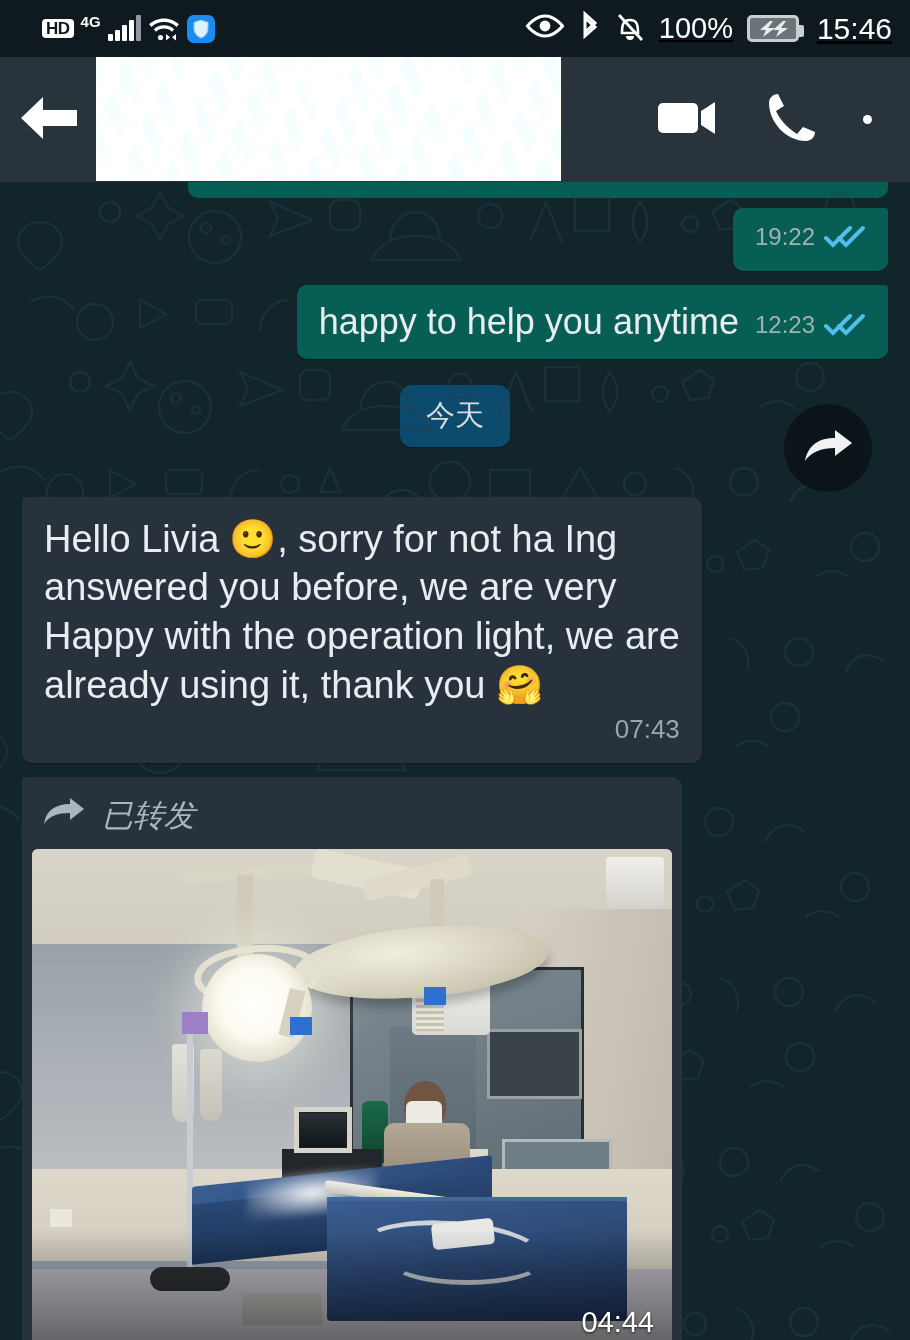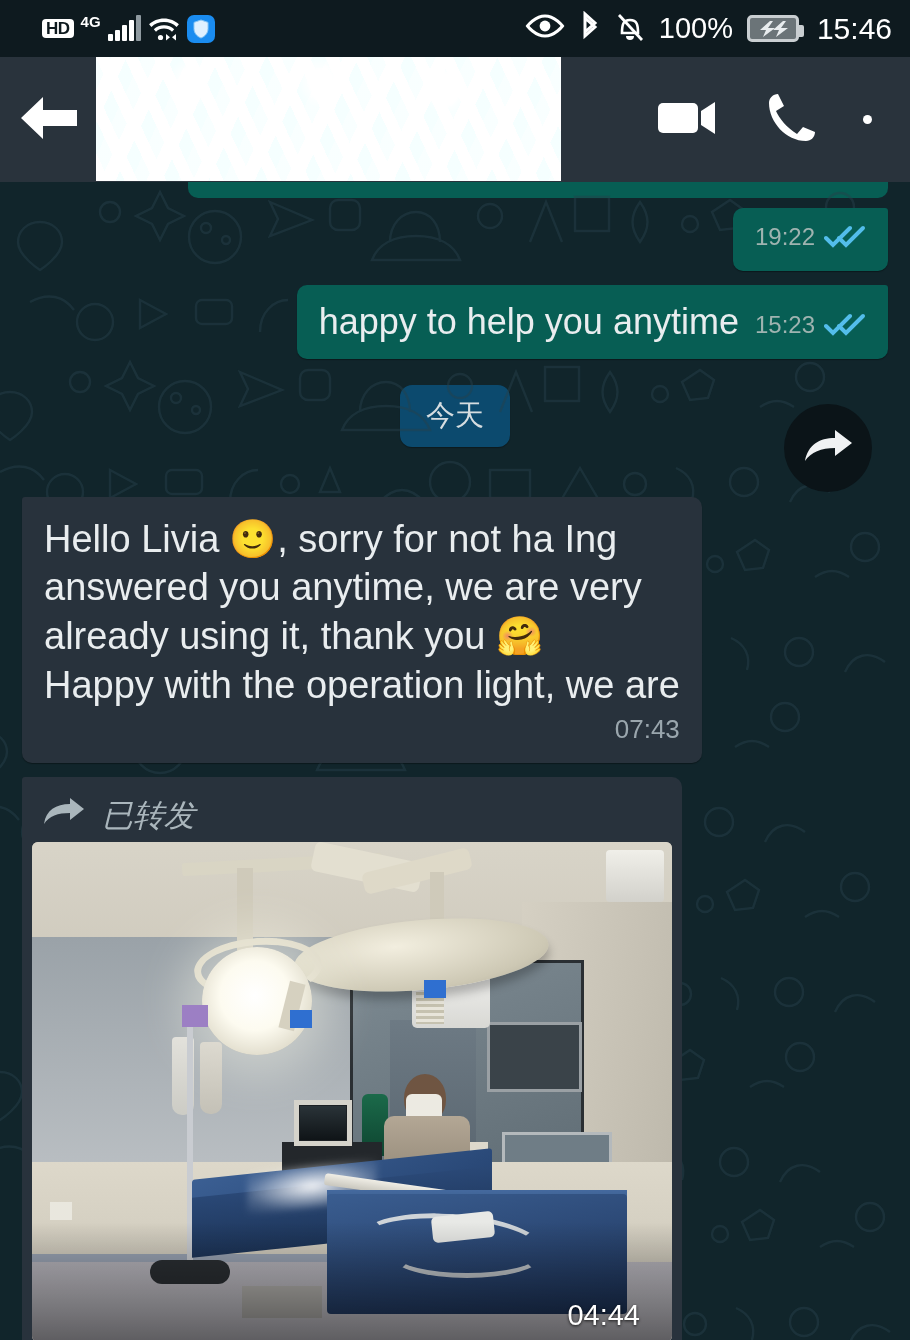--- a/index.html
+++ b/index.html
@@ -14,21 +14,21 @@
   
   .statusbar {
     position: absolute; top: 0; left: 0; width: 910px; height: 57px;
     background: #0e1a1f;
     display: flex; align-items: center; justify-content: space-between;
     padding: 0 18px;
     z-index: 30;
   }
   .sb-left, .sb-right { display: flex; align-items: center; }
   .sb-left { gap: 7px; padding-left: 24px; }
-  .sb-right { gap: 14px; }
+  .sb-right { gap: 14px; text-decoration: underline; }
   .hd-badge {
     color: #0e1a1f; background: #fff; font-size: 17px; font-weight: bold;
     border-radius: 4px; padding: 1px 4px; line-height: 1.05;
     letter-spacing: -0.5px;
   }
   .gen-4g { color:#fff; font-size: 15px; font-weight:bold; position:relative; top:-7px; }
   .bars { display: flex; align-items: flex-end; gap: 2px; height: 24px; }
   .bars i { display:block; width:5px; background:#fff; border-radius:1px; }
   .bars i:nth-child(1){height:7px}
   .bars i:nth-child(2){height:11px}
@@ -123,29 +123,29 @@
 
   
   .img-bubble {
     position: relative; background:#28323c; border-radius: 10px;
     border-top-left-radius: 3px;
     padding: 10px 10px 10px;
     width: 660px;
   }
   .fwd {
     display:flex; align-items:center; gap: 16px;
-    padding: 8px 6px 5px 10px;
+    padding: 8px 6px 12px 10px;
     color:#aab6bc; font-size: 31px; font-style: italic;
   }
   .photo-wrap {
     position: relative; width: 640px; height: 500px; border-radius: 6px; overflow:hidden;
     background: #b9b3a4;
   }
   .photo-time {
-    position:absolute; right: 32px; bottom: 10px; color:#fff; font-size: 29px;
+    position:absolute; right: 18px; bottom: 10px; color:#fff; font-size: 29px;
     text-shadow: 0 1px 3px rgba(0,0,0,.8); z-index: 6;
   }
   .photo-shade {
     position:absolute; left:0; right:0; bottom:0; height: 120px; z-index:5;
     background: linear-gradient(to top, rgba(0,0,0,.55), rgba(0,0,0,0));
   }
   .fwd-fab {
     position:absolute; right: 38px; top: 222px; width: 88px; height: 88px;
     border-radius: 50%; background: #0b1418; display:flex; align-items:center; justify-content:center;
     z-index: 20;
@@ -414,42 +414,42 @@
           </span>
         </div>
       </div>
     </div>
 
     <div class="msg-row out">
       <div class="bubble out">
         <div class="oneline">
           <span>happy to help you anytime</span>
           <span class="meta">
-            <span class="time">15:23</span>
+            <span class="time">12:23</span>
             <span class="ticks">
               <svg width="44" height="26" viewBox="0 0 44 26">
                 <path d="M2 14l7 7L26 4" fill="none" stroke="#53bdeb" stroke-width="4" stroke-linecap="round"></path>
                 <path d="M15 14l7 7L39 4" fill="none" stroke="#53bdeb" stroke-width="4" stroke-linecap="round"></path>
               </svg>
             </span>
           </span>
         </div>
       </div>
     </div>
 
     <div class="date-row">
       <span class="date-pill">今天</span>
     </div>
 
     <div class="msg-row in">
       <div class="bubble in paragraph">
         <div class="ptext">Hello Livia 🙂, sorry for not ha Ing</div>
-        <div class="ptext">answered you anytime, we are very</div>
+        <div class="ptext">answered you before, we are very</div>
+        <div class="ptext">Happy with the operation light, we are</div>
         <div class="ptext">already using it, thank you 🤗</div>
-        <div class="ptext">Happy with the operation light, we are</div>
         <div class="ptime">07:43</div>
       </div>
     </div>
 
     <div class="msg-row in">
       <div class="img-bubble">
         <div class="fwd">
           <span>
             <svg width="44" height="30" viewBox="0 0 44 30">
               <path d="M2 27c2-14 12-20 26-20V1l14 11-14 11v-7C16 16 7 19 2 27z" fill="#aab6bc"></path>

